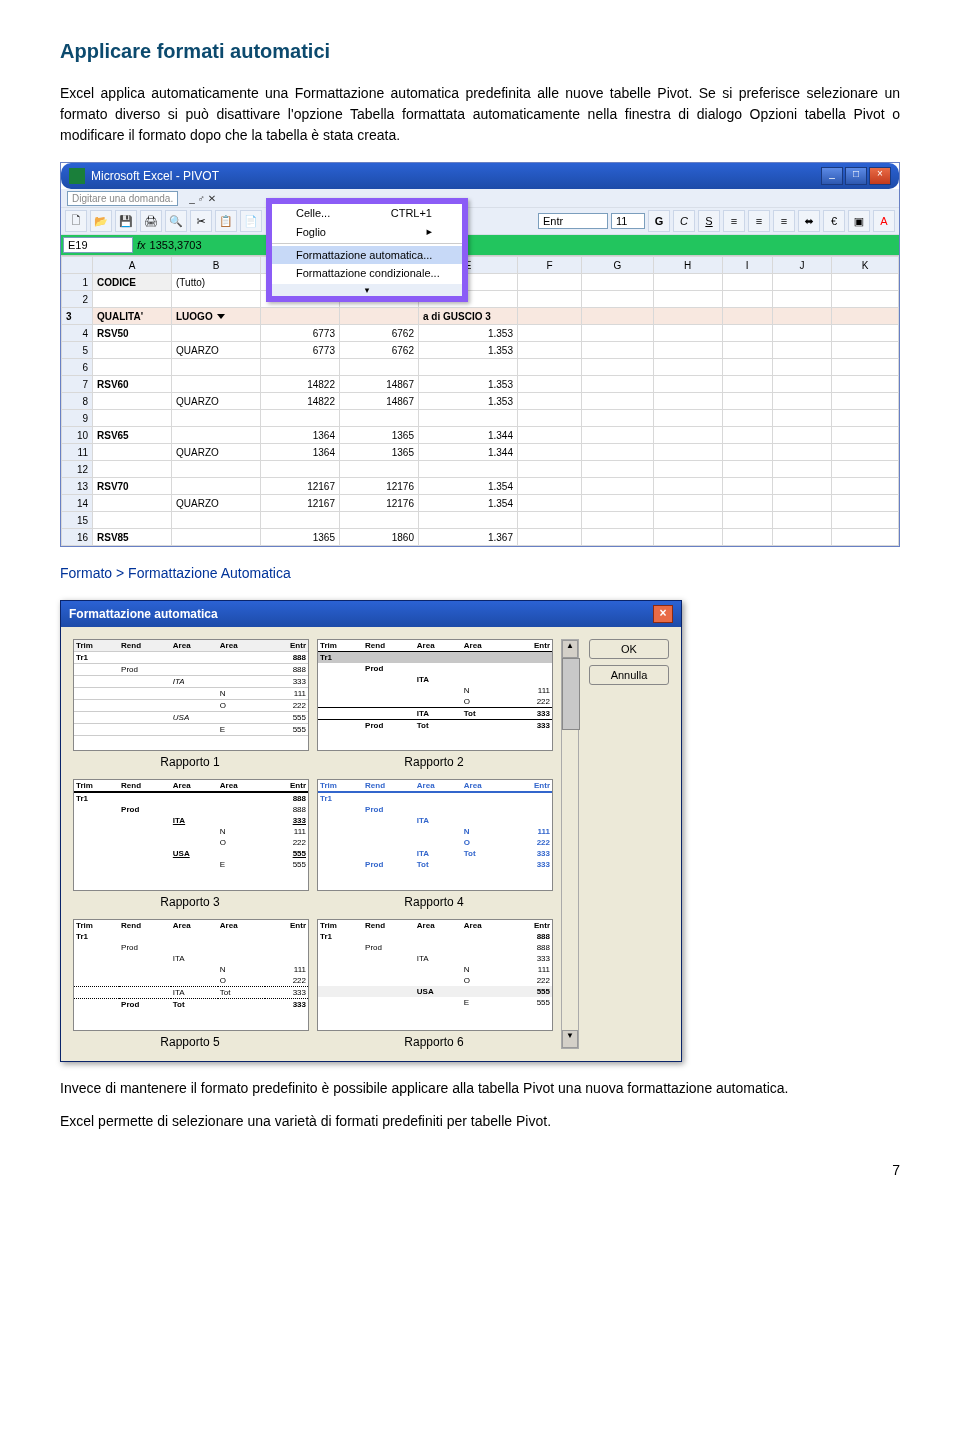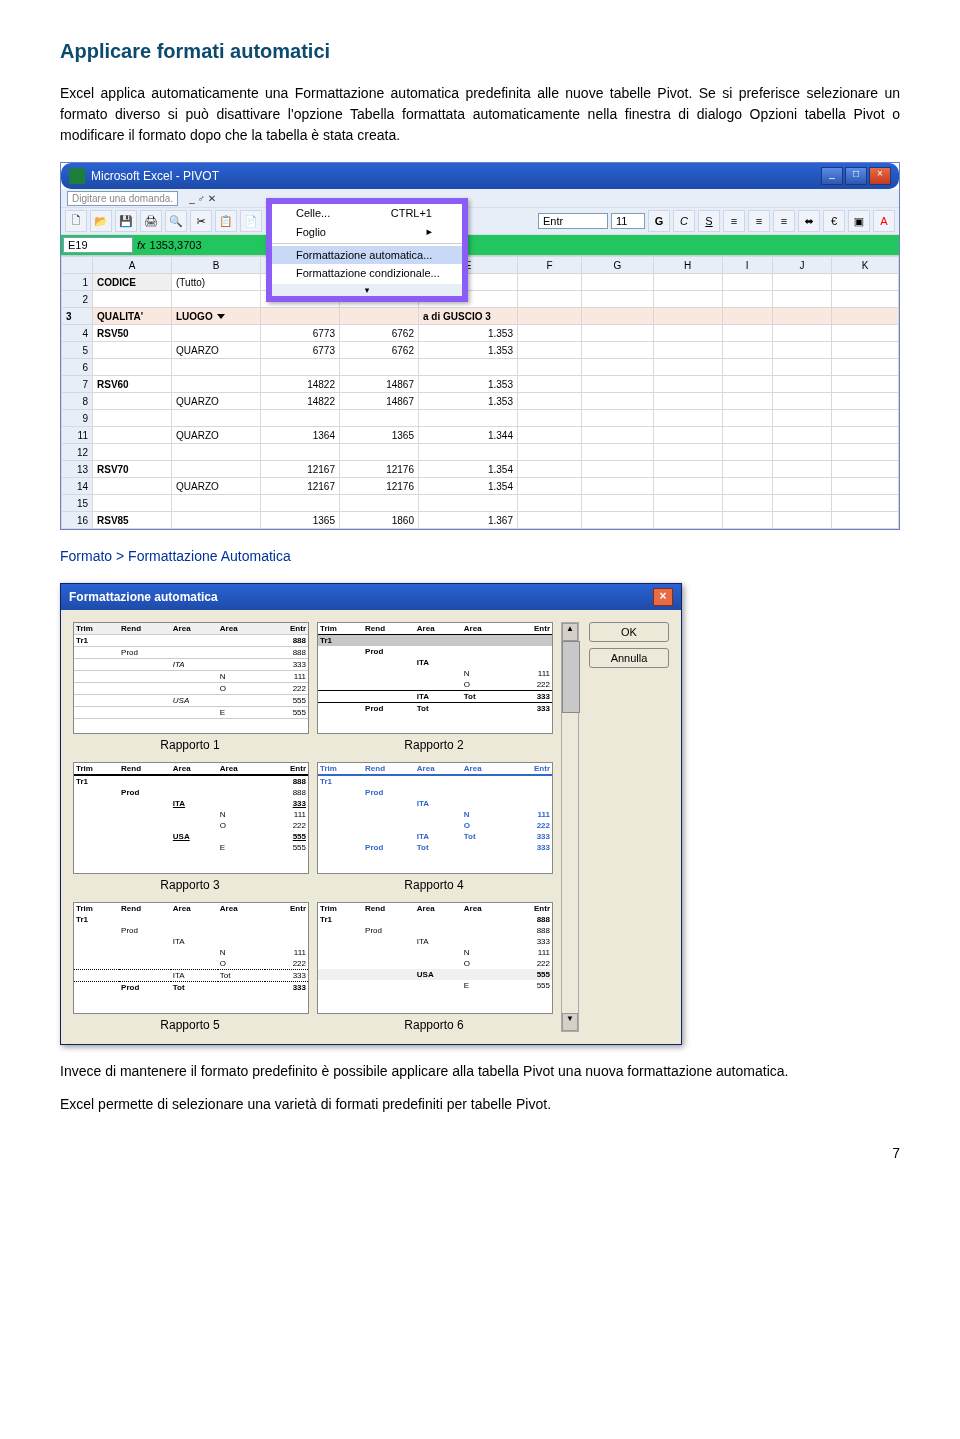--- a/index.html
+++ b/index.html
@@ -373,20 +373,34 @@
             <td></td>
             <td></td>
             <td></td>
             <td></td>
             <td></td>
             <td></td>
             <td></td>
             <td></td>
           </tr>
       <tr>
+            <td class="rh">10</td>
+            <td class="lbl" style="font-weight:bold;">RSV65</td>
+            <td></td>
+            <td>1364</td>
+            <td>1365</td>
+            <td>1.344</td>
+            <td></td>
+            <td></td>
+            <td></td>
+            <td></td>
+            <td></td>
+            <td></td>
+          </tr>
+      <tr>
             <td class="rh">11</td>
             <td></td>
             <td class="lbl">QUARZO</td>
             <td>1364</td>
             <td>1365</td>
             <td>1.344</td>
             <td></td>
             <td></td>
             <td></td>
             <td></td>

